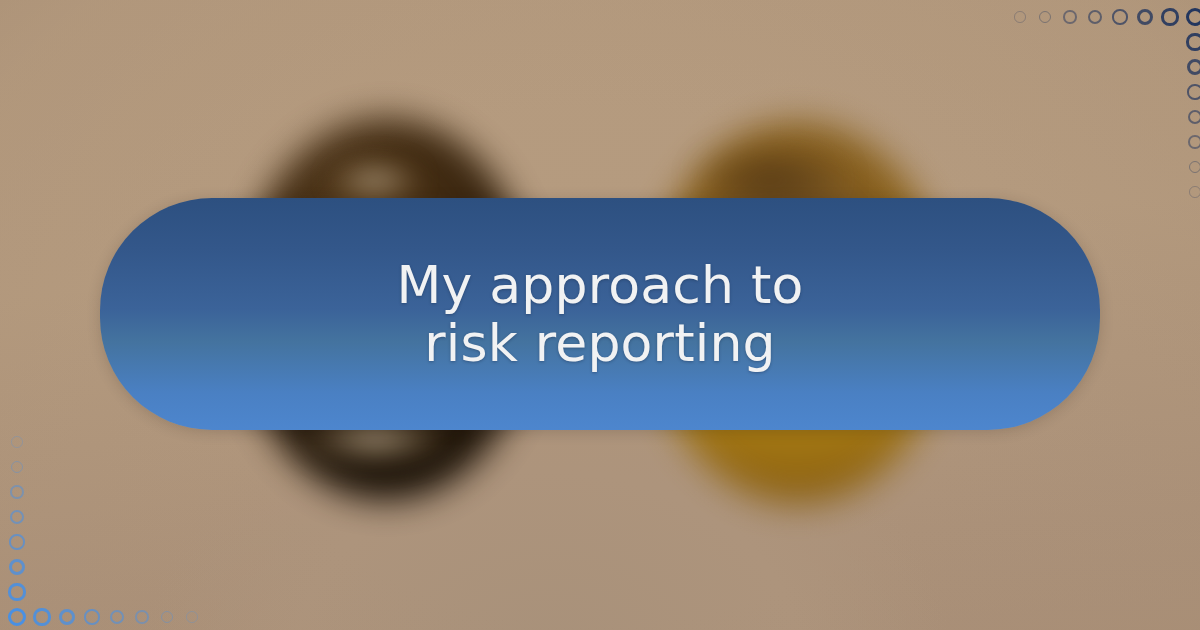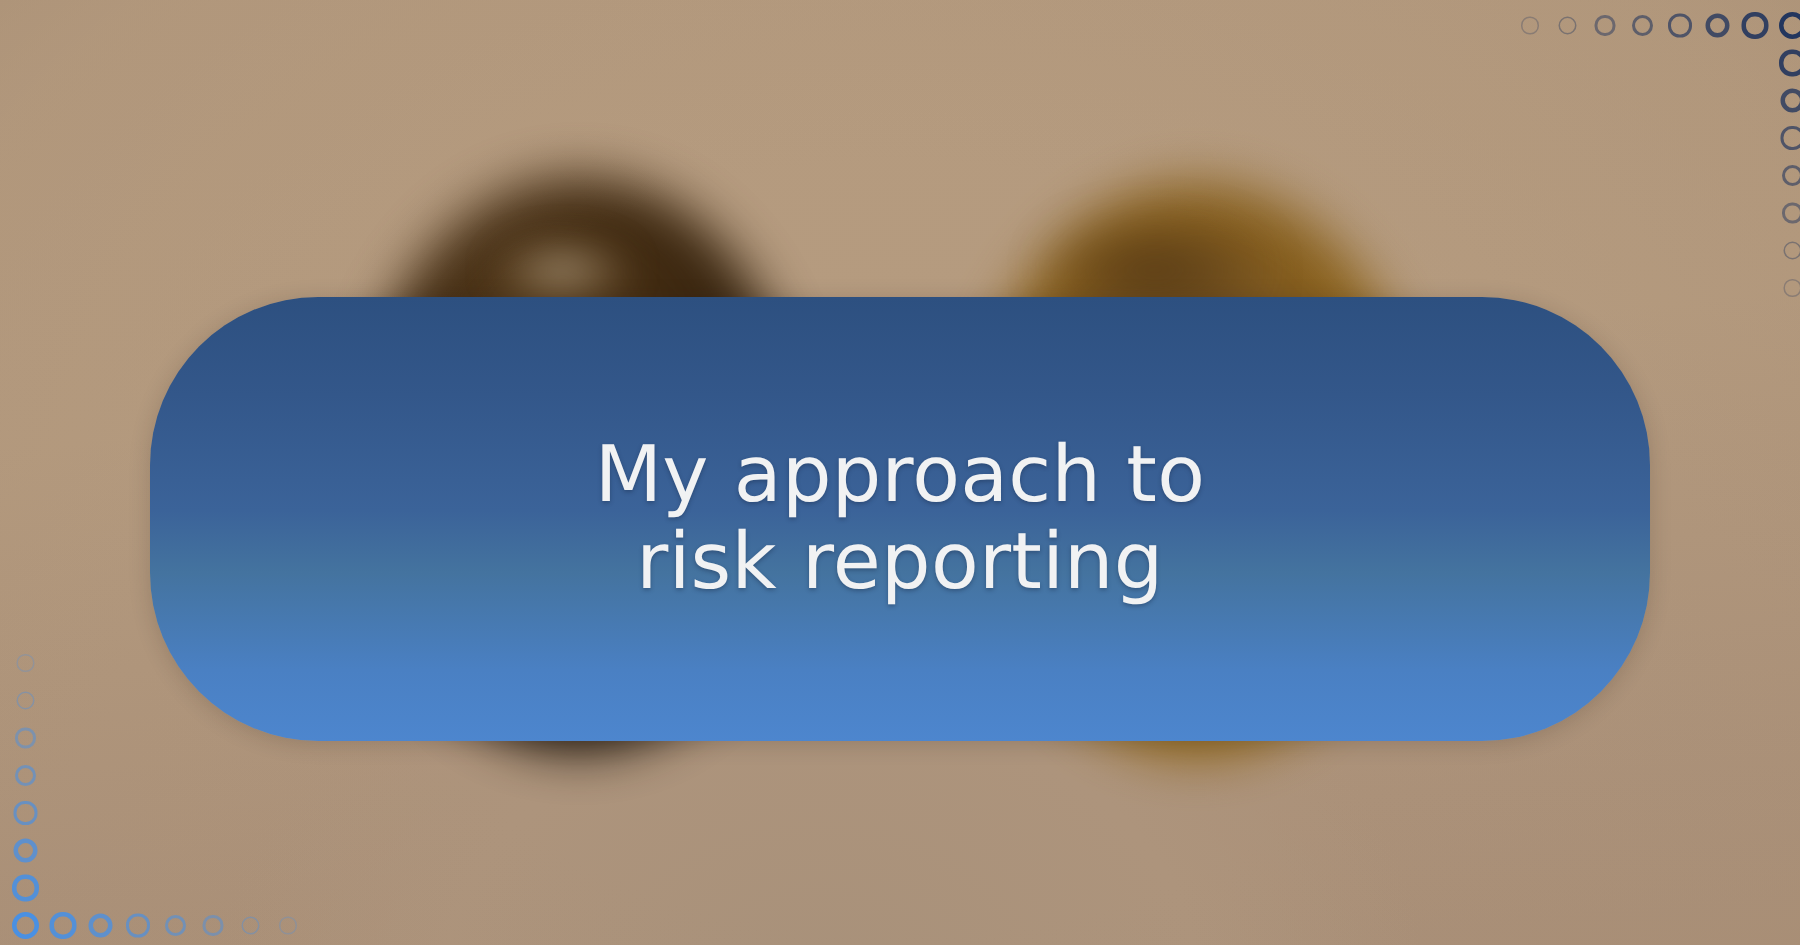--- a/index.html
+++ b/index.html
@@ -115,21 +115,21 @@
     border-radius: 50%;
     background: transparent;
   }
 
   
   .card {
     position: absolute;
     left: 100px;
     top: 198px;
     width: 1000px;
-    height: 296px;
+    height: 232px;
     border-radius: 112px;
     background: linear-gradient(180deg,
         #2d5080 0%,
         #33578a 22%,
         #3b6399 48%,
         #44739f 62%,
         #4a80c3 84%,
         #4d86ce 100%);
     display: flex;
     align-items: center;

